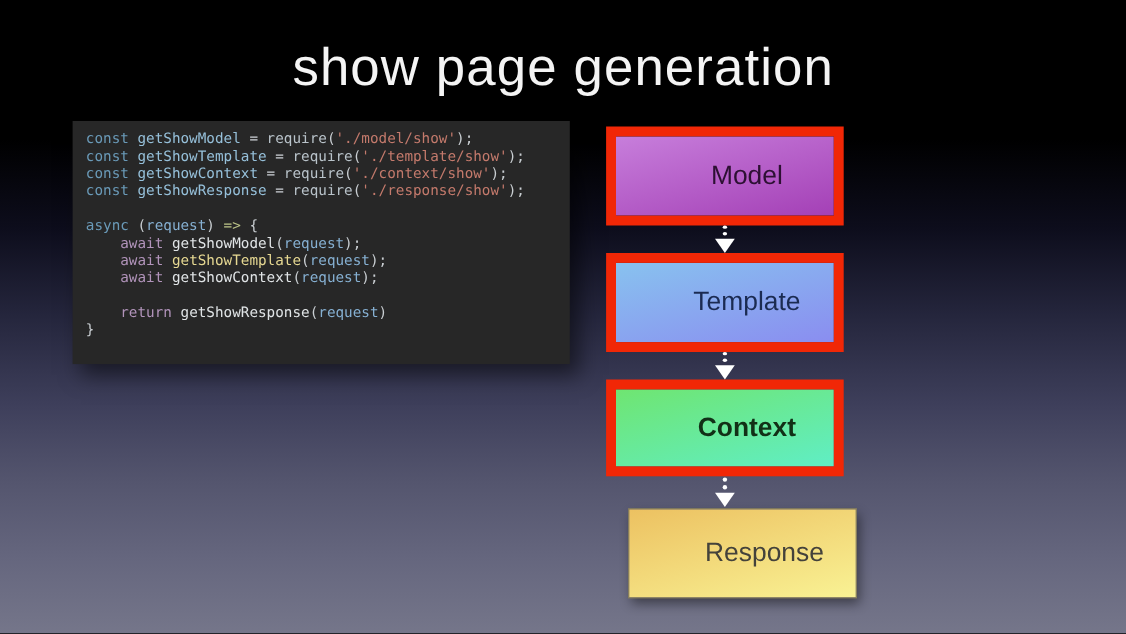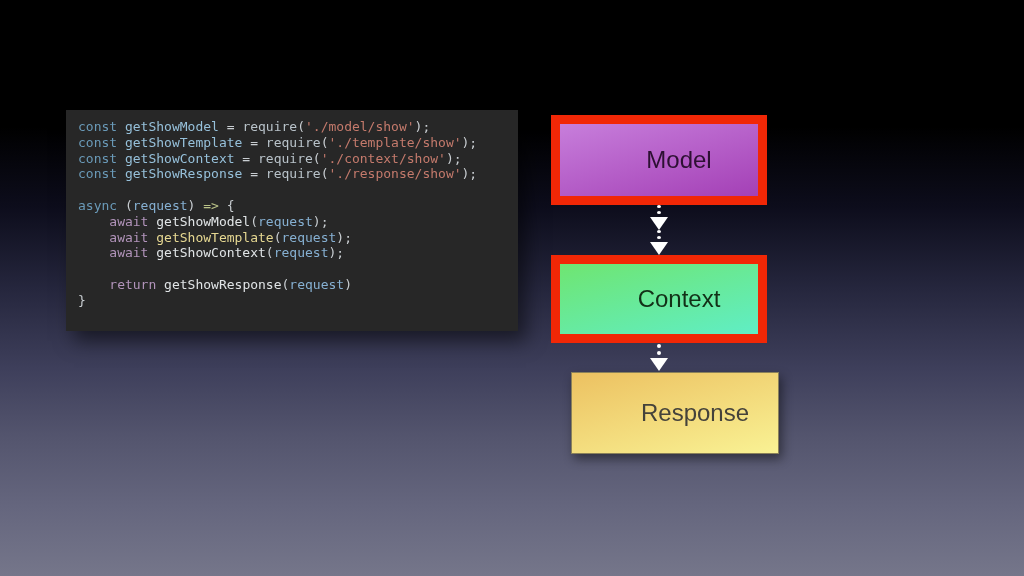--- a/index.html
+++ b/index.html
@@ -56,37 +56,41 @@
     width:0;height:0;
     border-left:9px solid transparent;
     border-right:9px solid transparent;
     border-top:13px solid #fff;
   }
 </style>
 </head>
 <body>
 
 <div id="slide">
+  <h1 id="title">show page generation</h1>
   <div id="code-block" style="background: rgb(39, 39, 39);"><div class="code-line"><span style="color: rgb(106, 154, 184);">const </span><span style="color: rgb(150, 192, 218);">getShowModel</span><span style="color: rgb(201, 206, 210);"> = </span><span style="color: rgb(185, 195, 202);">require</span><span style="color: rgb(201, 206, 210);">(</span><span style="color: rgb(196, 122, 108);">'./model/show'</span><span style="color: rgb(201, 206, 210);">);</span></div><div class="code-line"><span style="color: rgb(106, 154, 184);">const </span><span style="color: rgb(150, 192, 218);">getShowTemplate</span><span style="color: rgb(201, 206, 210);"> = </span><span style="color: rgb(185, 195, 202);">require</span><span style="color: rgb(201, 206, 210);">(</span><span style="color: rgb(196, 122, 108);">'./template/show'</span><span style="color: rgb(201, 206, 210);">);</span></div><div class="code-line"><span style="color: rgb(106, 154, 184);">const </span><span style="color: rgb(150, 192, 218);">getShowContext</span><span style="color: rgb(201, 206, 210);"> = </span><span style="color: rgb(185, 195, 202);">require</span><span style="color: rgb(201, 206, 210);">(</span><span style="color: rgb(196, 122, 108);">'./context/show'</span><span style="color: rgb(201, 206, 210);">);</span></div><div class="code-line"><span style="color: rgb(106, 154, 184);">const </span><span style="color: rgb(150, 192, 218);">getShowResponse</span><span style="color: rgb(201, 206, 210);"> = </span><span style="color: rgb(185, 195, 202);">require</span><span style="color: rgb(201, 206, 210);">(</span><span style="color: rgb(196, 122, 108);">'./response/show'</span><span style="color: rgb(201, 206, 210);">);</span></div><div class="code-line"> </div><div class="code-line"><span style="color: rgb(106, 154, 184);">async</span><span style="color: rgb(201, 206, 210);"> (</span><span style="color: rgb(134, 176, 210);">request</span><span style="color: rgb(201, 206, 210);">) </span><span style="color: rgb(186, 194, 135);">=&gt;</span><span style="color: rgb(201, 206, 210);"> {</span></div><div class="code-line"><span style="color: rgb(197, 200, 198);">    </span><span style="color: rgb(178, 148, 187);">await </span><span style="color: rgb(224, 228, 230);">getShowModel</span><span style="color: rgb(201, 206, 210);">(</span><span style="color: rgb(134, 176, 210);">request</span><span style="color: rgb(201, 206, 210);">);</span></div><div class="code-line"><span style="color: rgb(197, 200, 198);">    </span><span style="color: rgb(178, 148, 187);">await </span><span style="color: rgb(230, 216, 146);">getShowTemplate</span><span style="color: rgb(201, 206, 210);">(</span><span style="color: rgb(134, 176, 210);">request</span><span style="color: rgb(201, 206, 210);">);</span></div><div class="code-line"><span style="color: rgb(197, 200, 198);">    </span><span style="color: rgb(178, 148, 187);">await </span><span style="color: rgb(224, 228, 230);">getShowContext</span><span style="color: rgb(201, 206, 210);">(</span><span style="color: rgb(134, 176, 210);">request</span><span style="color: rgb(201, 206, 210);">);</span></div><div class="code-line"> </div><div class="code-line"><span style="color: rgb(197, 200, 198);">    </span><span style="color: rgb(178, 148, 187);">return </span><span style="color: rgb(224, 228, 230);">getShowResponse</span><span style="color: rgb(201, 206, 210);">(</span><span style="color: rgb(134, 176, 210);">request</span><span style="color: rgb(201, 206, 210);">)</span></div><div class="code-line"><span style="color: rgb(201, 206, 210);">}</span></div></div>
   <div id="diagram">
       <div class="dbox red" style="height: 90px; background: linear-gradient(165deg, rgb(199, 126, 219), rgb(164, 64, 182)); border-color: rgb(241, 39, 6);">
         <span style="color: rgb(45, 16, 51);">Model</span>
       </div>
       <div class="connector" style="height: 25px;">
         <div class="cdot" style="background: rgb(255, 255, 255);"></div>
         <div class="cdot" style="background: rgb(255, 255, 255);"></div>
         <div class="ctri" style="border-top-color: rgb(255, 255, 255);"></div>
       </div>
+      <div class="dbox red" style="height: 90px; background: linear-gradient(165deg, rgb(136, 194, 239), rgb(138, 141, 240)); border-color: rgb(241, 39, 6);">
+        <span style="color: rgb(27, 43, 82);">Template</span>
+      </div>
       <div class="connector" style="height: 25px;">
         <div class="cdot" style="background: rgb(255, 255, 255);"></div>
         <div class="cdot" style="background: rgb(255, 255, 255);"></div>
         <div class="ctri" style="border-top-color: rgb(255, 255, 255);"></div>
       </div>
       <div class="dbox red" style="height: 88px; background: linear-gradient(165deg, rgb(111, 229, 113), rgb(96, 238, 197)); border-color: rgb(241, 39, 6);">
-        <span style="color: rgb(18, 48, 23);">Context</span>
+        <span style="color: rgb(18, 48, 23); font-weight: bold;">Context</span>
       </div>
       <div class="connector" style="height: 29px;">
         <div class="cdot" style="background: rgb(255, 255, 255);"></div>
         <div class="cdot" style="background: rgb(255, 255, 255);"></div>
         <div class="ctri" style="border-top-color: rgb(255, 255, 255);"></div>
       </div>
       <div class="dbox plain" style="height: 82px; background: linear-gradient(165deg, rgb(236, 193, 97), rgb(249, 242, 148));">
         <span style="color: rgb(68, 66, 59);">Response</span>
       </div>
     </div>

